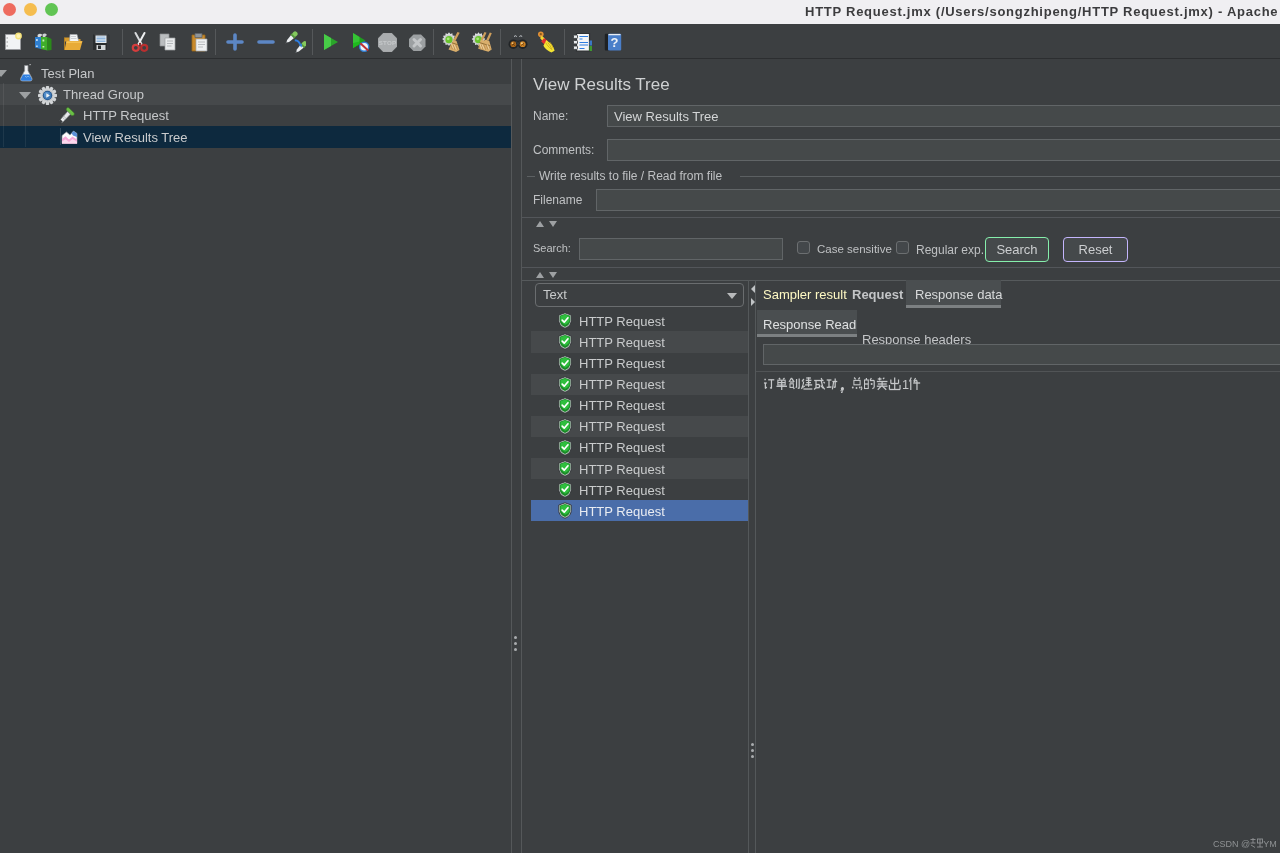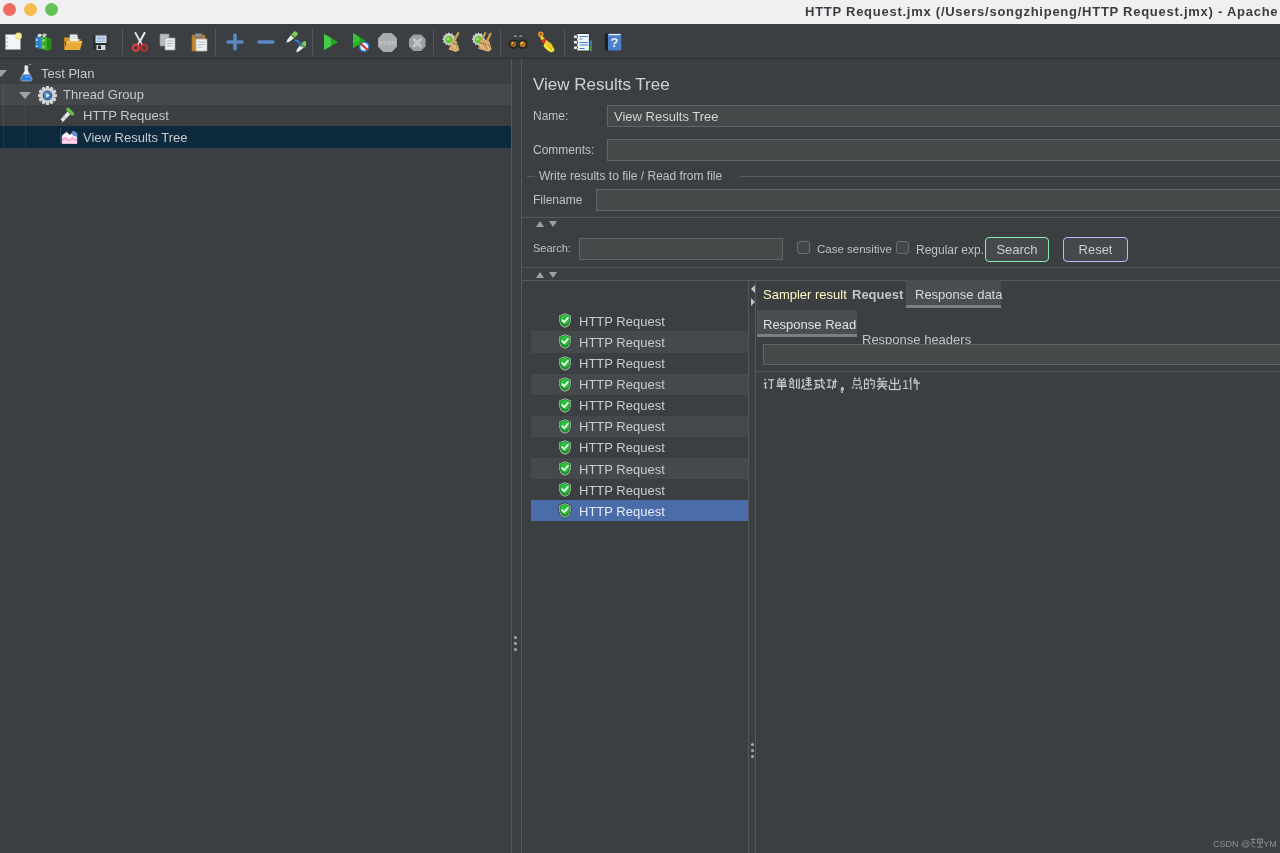--- a/index.html
+++ b/index.html
@@ -280,20 +280,24 @@
   <div class="abs" style="left:374px;top:182px;width:13px;height:13px;border:1px solid #6c6f71;border-radius:3px;background:#43474a;"></div>
   <div class="abs" style="left:394px;top:184px;font-size:12px;color:#bfc1c3;">Regular exp.</div>
   <div class="abs" style="left:463px;top:178px;width:64px;height:25px;border:1px solid #86efac;border-radius:4px;background:#45494b;color:#ccced0;font-size:13px;text-align:center;line-height:23px;">Search</div>
   <div class="abs" style="left:541px;top:178px;width:65px;height:25px;border:1px solid #c4b5fd;border-radius:4px;background:#45494b;color:#ccced0;font-size:13px;text-align:center;line-height:23px;">Reset</div>
   <div class="abs" style="left:0;top:208px;width:758px;height:1px;background:#53565a;"></div>
   <div class="abs" style="left:14px;top:212.5px;width:0;height:0;border-left:4.5px solid transparent;border-right:4.5px solid transparent;border-bottom:6px solid #9ea1a3;"></div>
   <div class="abs" style="left:27px;top:212.5px;width:0;height:0;border-left:4.5px solid transparent;border-right:4.5px solid transparent;border-top:6px solid #9ea1a3;"></div>
   <div class="abs" style="left:0;top:220.5px;width:758px;height:1px;background:#565a5c;"></div>
 
   <div class="abs" id="listarea" style="left:0;top:221px;width:226px;height:573px;">
+    <div class="abs" style="left:13px;top:3px;width:209px;height:24px;border:1px solid #6a6d6f;border-radius:4px;">
+      <div class="abs" style="left:7px;top:3px;font-size:13px;color:#c8cacb;">Text</div>
+      <div class="abs" style="left:191px;top:9px;width:0;height:0;border-left:5.5px solid transparent;border-right:5.5px solid transparent;border-top:6px solid #b8babb;"></div>
+    </div>
 <div class="abs" style="left:9px;top:30.3px;width:216.5px;height:21.11px;background:transparent;">
         <svg class="abs" style="left:26px;top:2px" width="16" height="17" viewBox="0 0 16 17">
 <path d="M8 0.8 L14.2 3 V8.2 C14.2 12.4 11.6 15 8 16.2 C4.4 15 1.8 12.4 1.8 8.2 V3 Z" fill="#cfd2d4" stroke="#2e3133" stroke-width="0.9"></path>
 <path d="M8 1.9 L13.2 3.8 V8.2 C13.2 11.8 11 13.9 8 15 C5 13.9 2.8 11.8 2.8 8.2 V3.8 Z" fill="#1b8a28"></path>
 <path d="M8 2.6 L12.5 4.2 V8 C12.5 9.5 11.8 11 8 12.8 C5.5 11.5 3.5 9.5 3.5 8 V4.2 Z" fill="#2fbf3e"></path>
 <path d="M5.2 8.2 L7.2 10.2 L11 5.8" stroke="#ffffff" stroke-width="1.7" fill="none" stroke-linecap="round" stroke-linejoin="round"></path>
 </svg>
         <div class="abs" style="left:48px;top:3.5px;font-size:13px;color:#c9cbcc;">HTTP Request</div>
       </div>
 <div class="abs" style="left:9px;top:51.41px;width:216.5px;height:21.11px;background:#46494b;">

